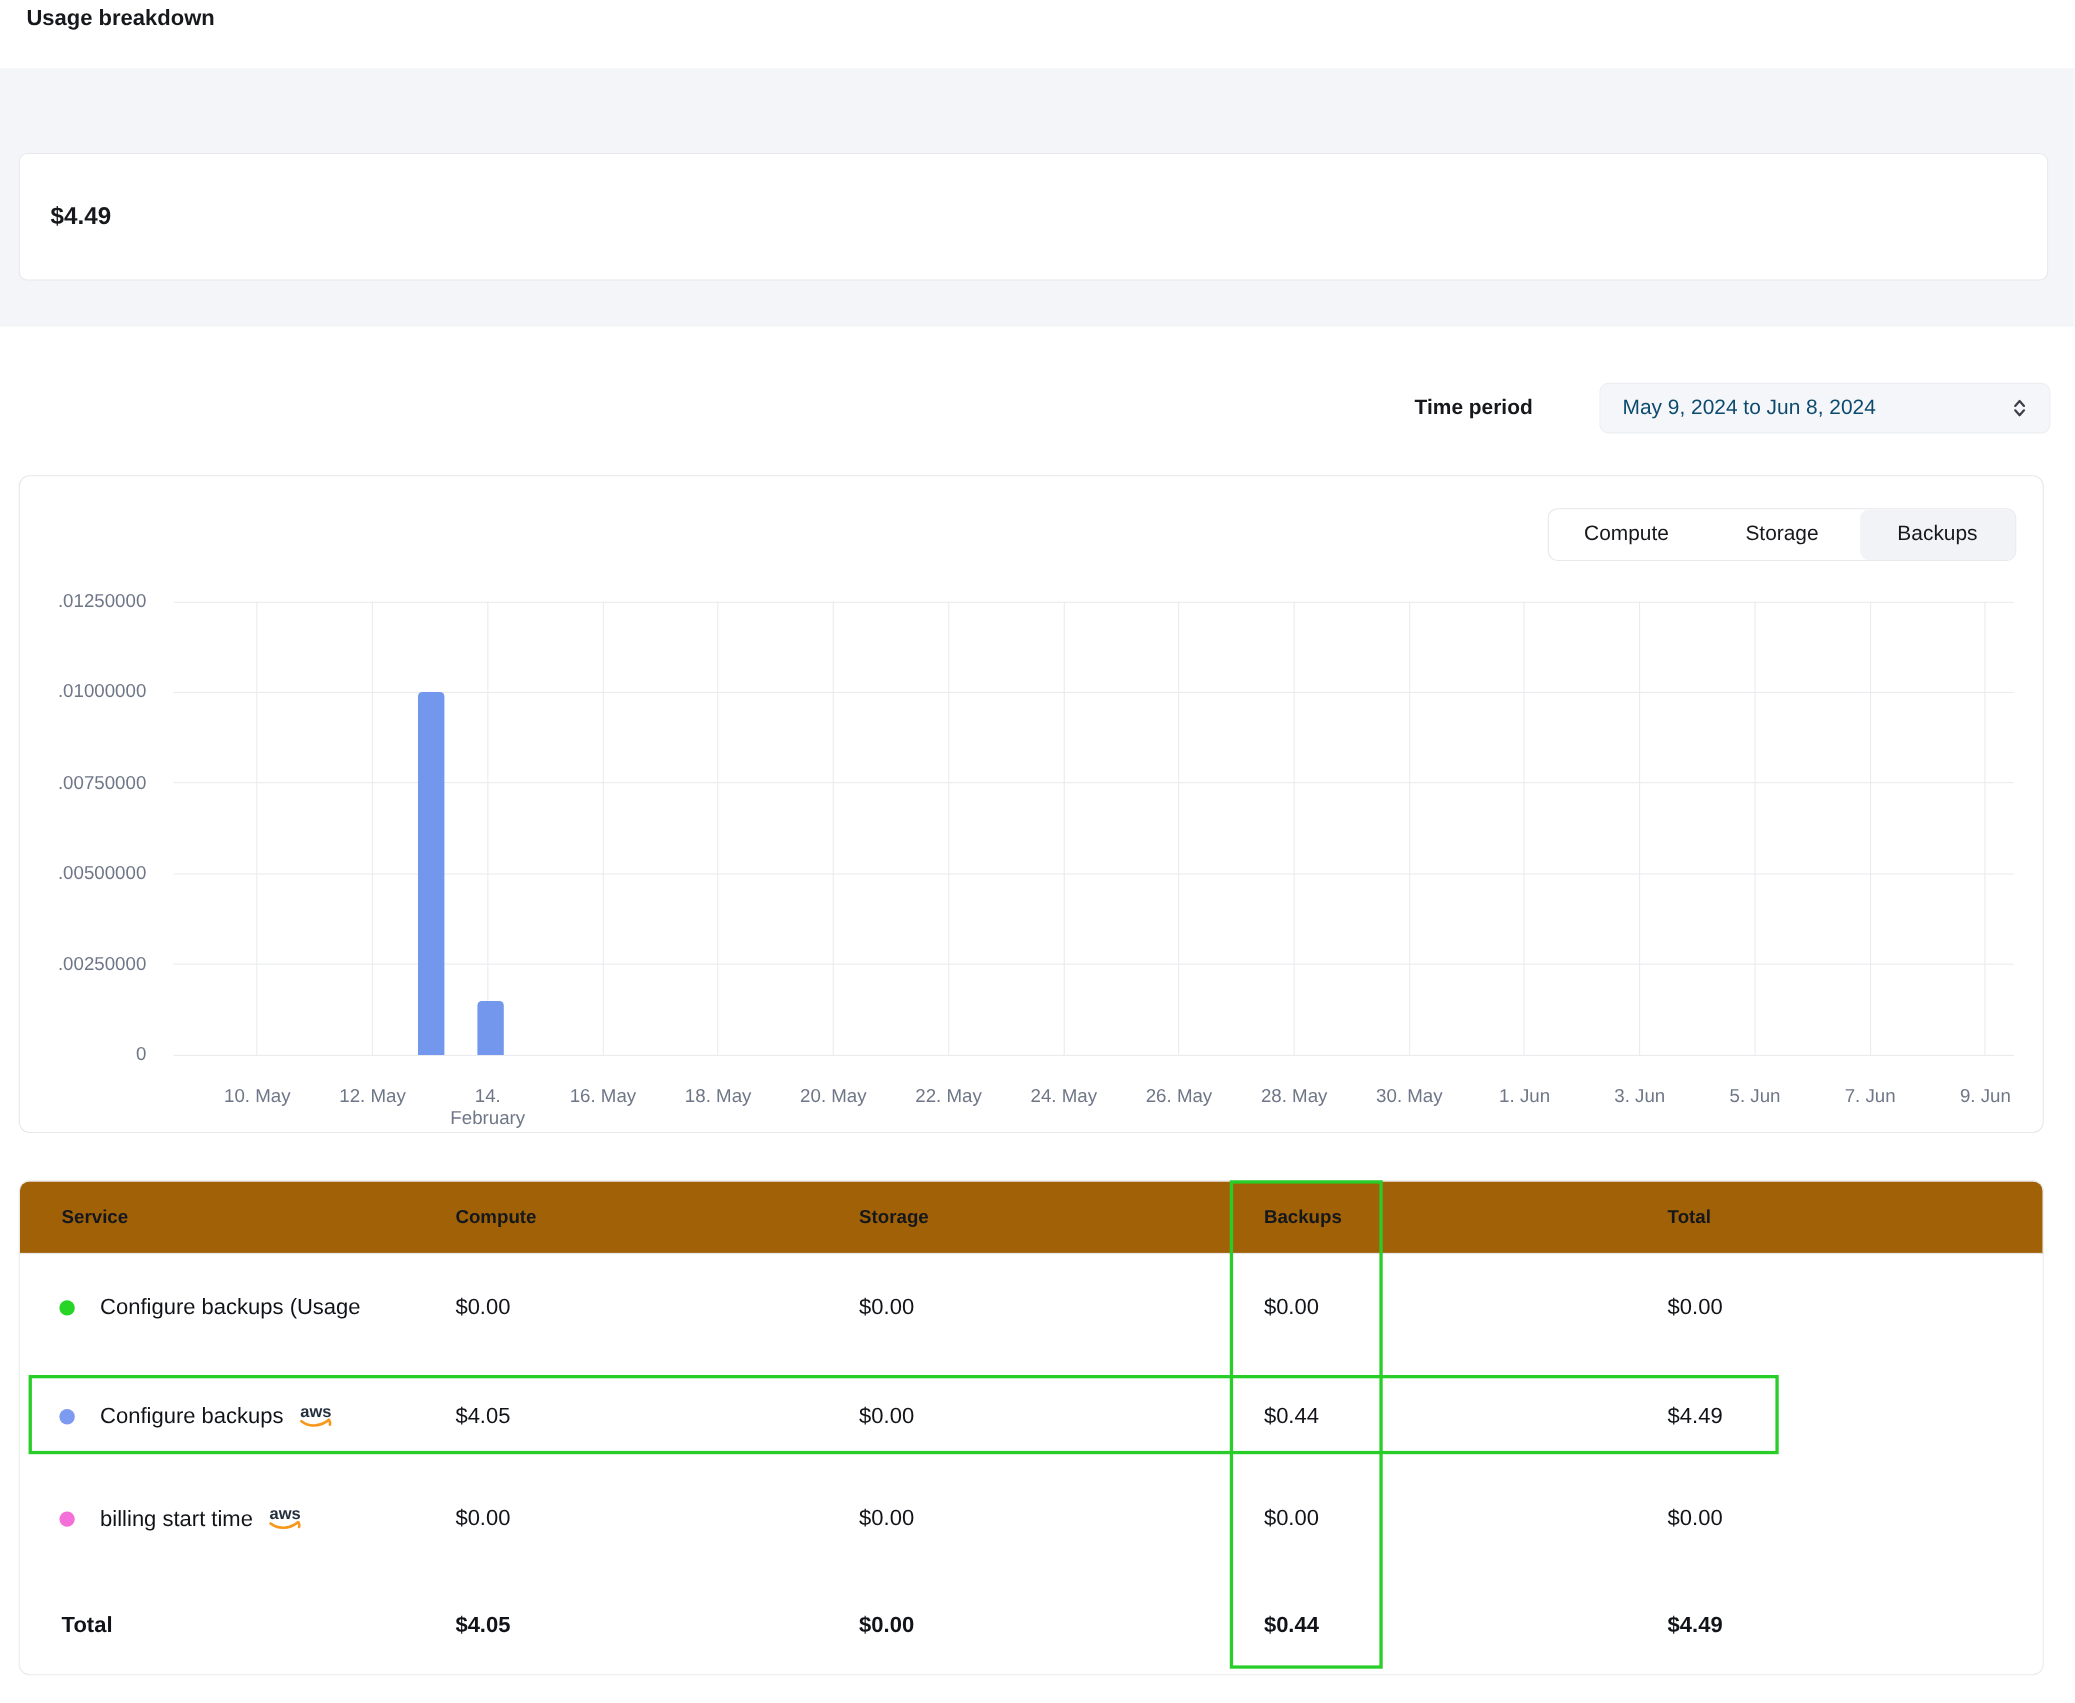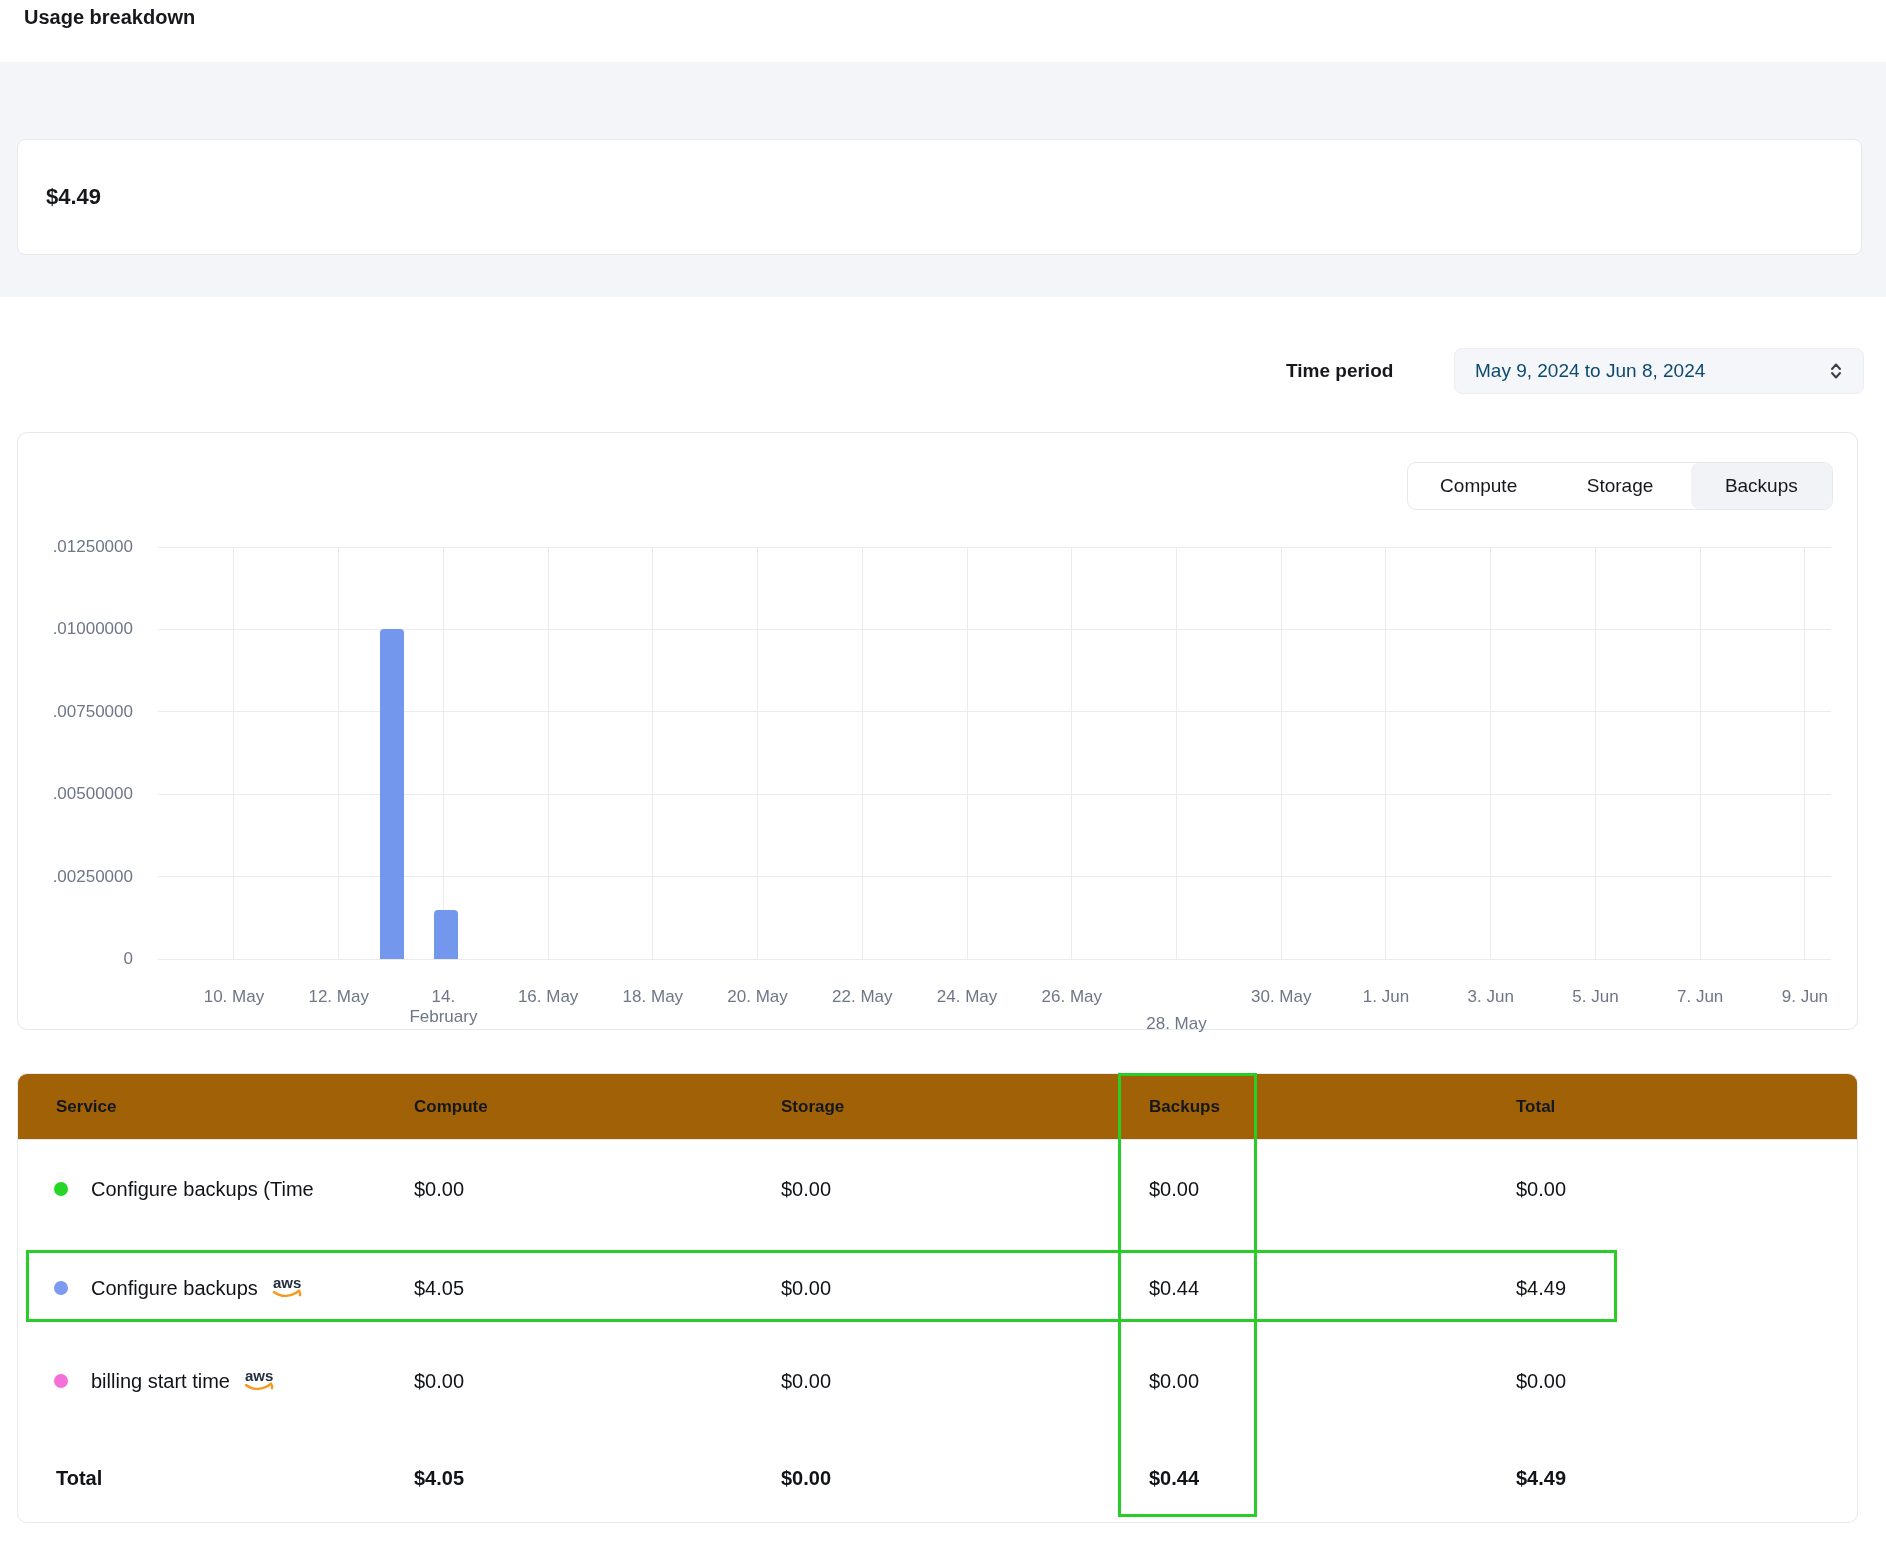--- a/index.html
+++ b/index.html
@@ -134,42 +134,42 @@
     <div class="ylabel" style="top: 516px;">0</div>
     <div class="xlabel" style="left: 170.954px; top: 554px;">10. May</div>
     <div class="xlabel" style="left: 275.684px; top: 554px;">12. May</div>
     <div class="xlabel" style="left: 380.414px; top: 554px;">14. February</div>
     <div class="xlabel" style="left: 485.144px; top: 554px;">16. May</div>
     <div class="xlabel" style="left: 589.873px; top: 554px;">18. May</div>
     <div class="xlabel" style="left: 694.603px; top: 554px;">20. May</div>
     <div class="xlabel" style="left: 799.333px; top: 554px;">22. May</div>
     <div class="xlabel" style="left: 904.063px; top: 554px;">24. May</div>
     <div class="xlabel" style="left: 1008.79px; top: 554px;">26. May</div>
-    <div class="xlabel" style="left: 1113.52px; top: 554px; margin-top: 27px;">28. May</div>
+    <div class="xlabel" style="left: 1113.52px; top: 554px;">28. May</div>
     <div class="xlabel" style="left: 1218.25px; top: 554px;">30. May</div>
     <div class="xlabel" style="left: 1322.98px; top: 554px;">1. Jun</div>
     <div class="xlabel" style="left: 1427.71px; top: 554px;">3. Jun</div>
     <div class="xlabel" style="left: 1532.44px; top: 554px;">5. Jun</div>
     <div class="xlabel" style="left: 1637.17px; top: 554px;">7. Jun</div>
     <div class="xlabel" style="left: 1741.9px; top: 554px;">9. Jun</div>
   </div>
 
 <div class="abs table-panel">
   <div class="thead" id="thead">
       <div class="th" style="left: 38px;">Service</div>
       <div class="th" style="left: 396px;">Compute</div>
       <div class="th" style="left: 763px;">Storage</div>
       <div class="th" style="left: 1131px;">Backups</div>
       <div class="th" style="left: 1498px;">Total</div>
     </div>
   <div id="tbody">
       <div class="trow" style="top: 79px;">
         <span class="dot" style="background: rgb(38, 213, 38);"></span>
         <div class="svc">
-          <span>Configure backups (Time</span>
+          <span>Configure backups (Usage</span>
         </div>
         <div class="cell" style="left: 396px;">$0.00</div>
         <div class="cell" style="left: 763px;">$0.00</div>
         <div class="cell" style="left: 1131px;">$0.00</div>
         <div class="cell" style="left: 1498px;">$0.00</div>
       </div>
       <div class="trow" style="top: 178px;">
         <span class="dot" style="background: rgb(123, 154, 240);"></span>
         <div class="svc">
           <span>Configure backups</span>

